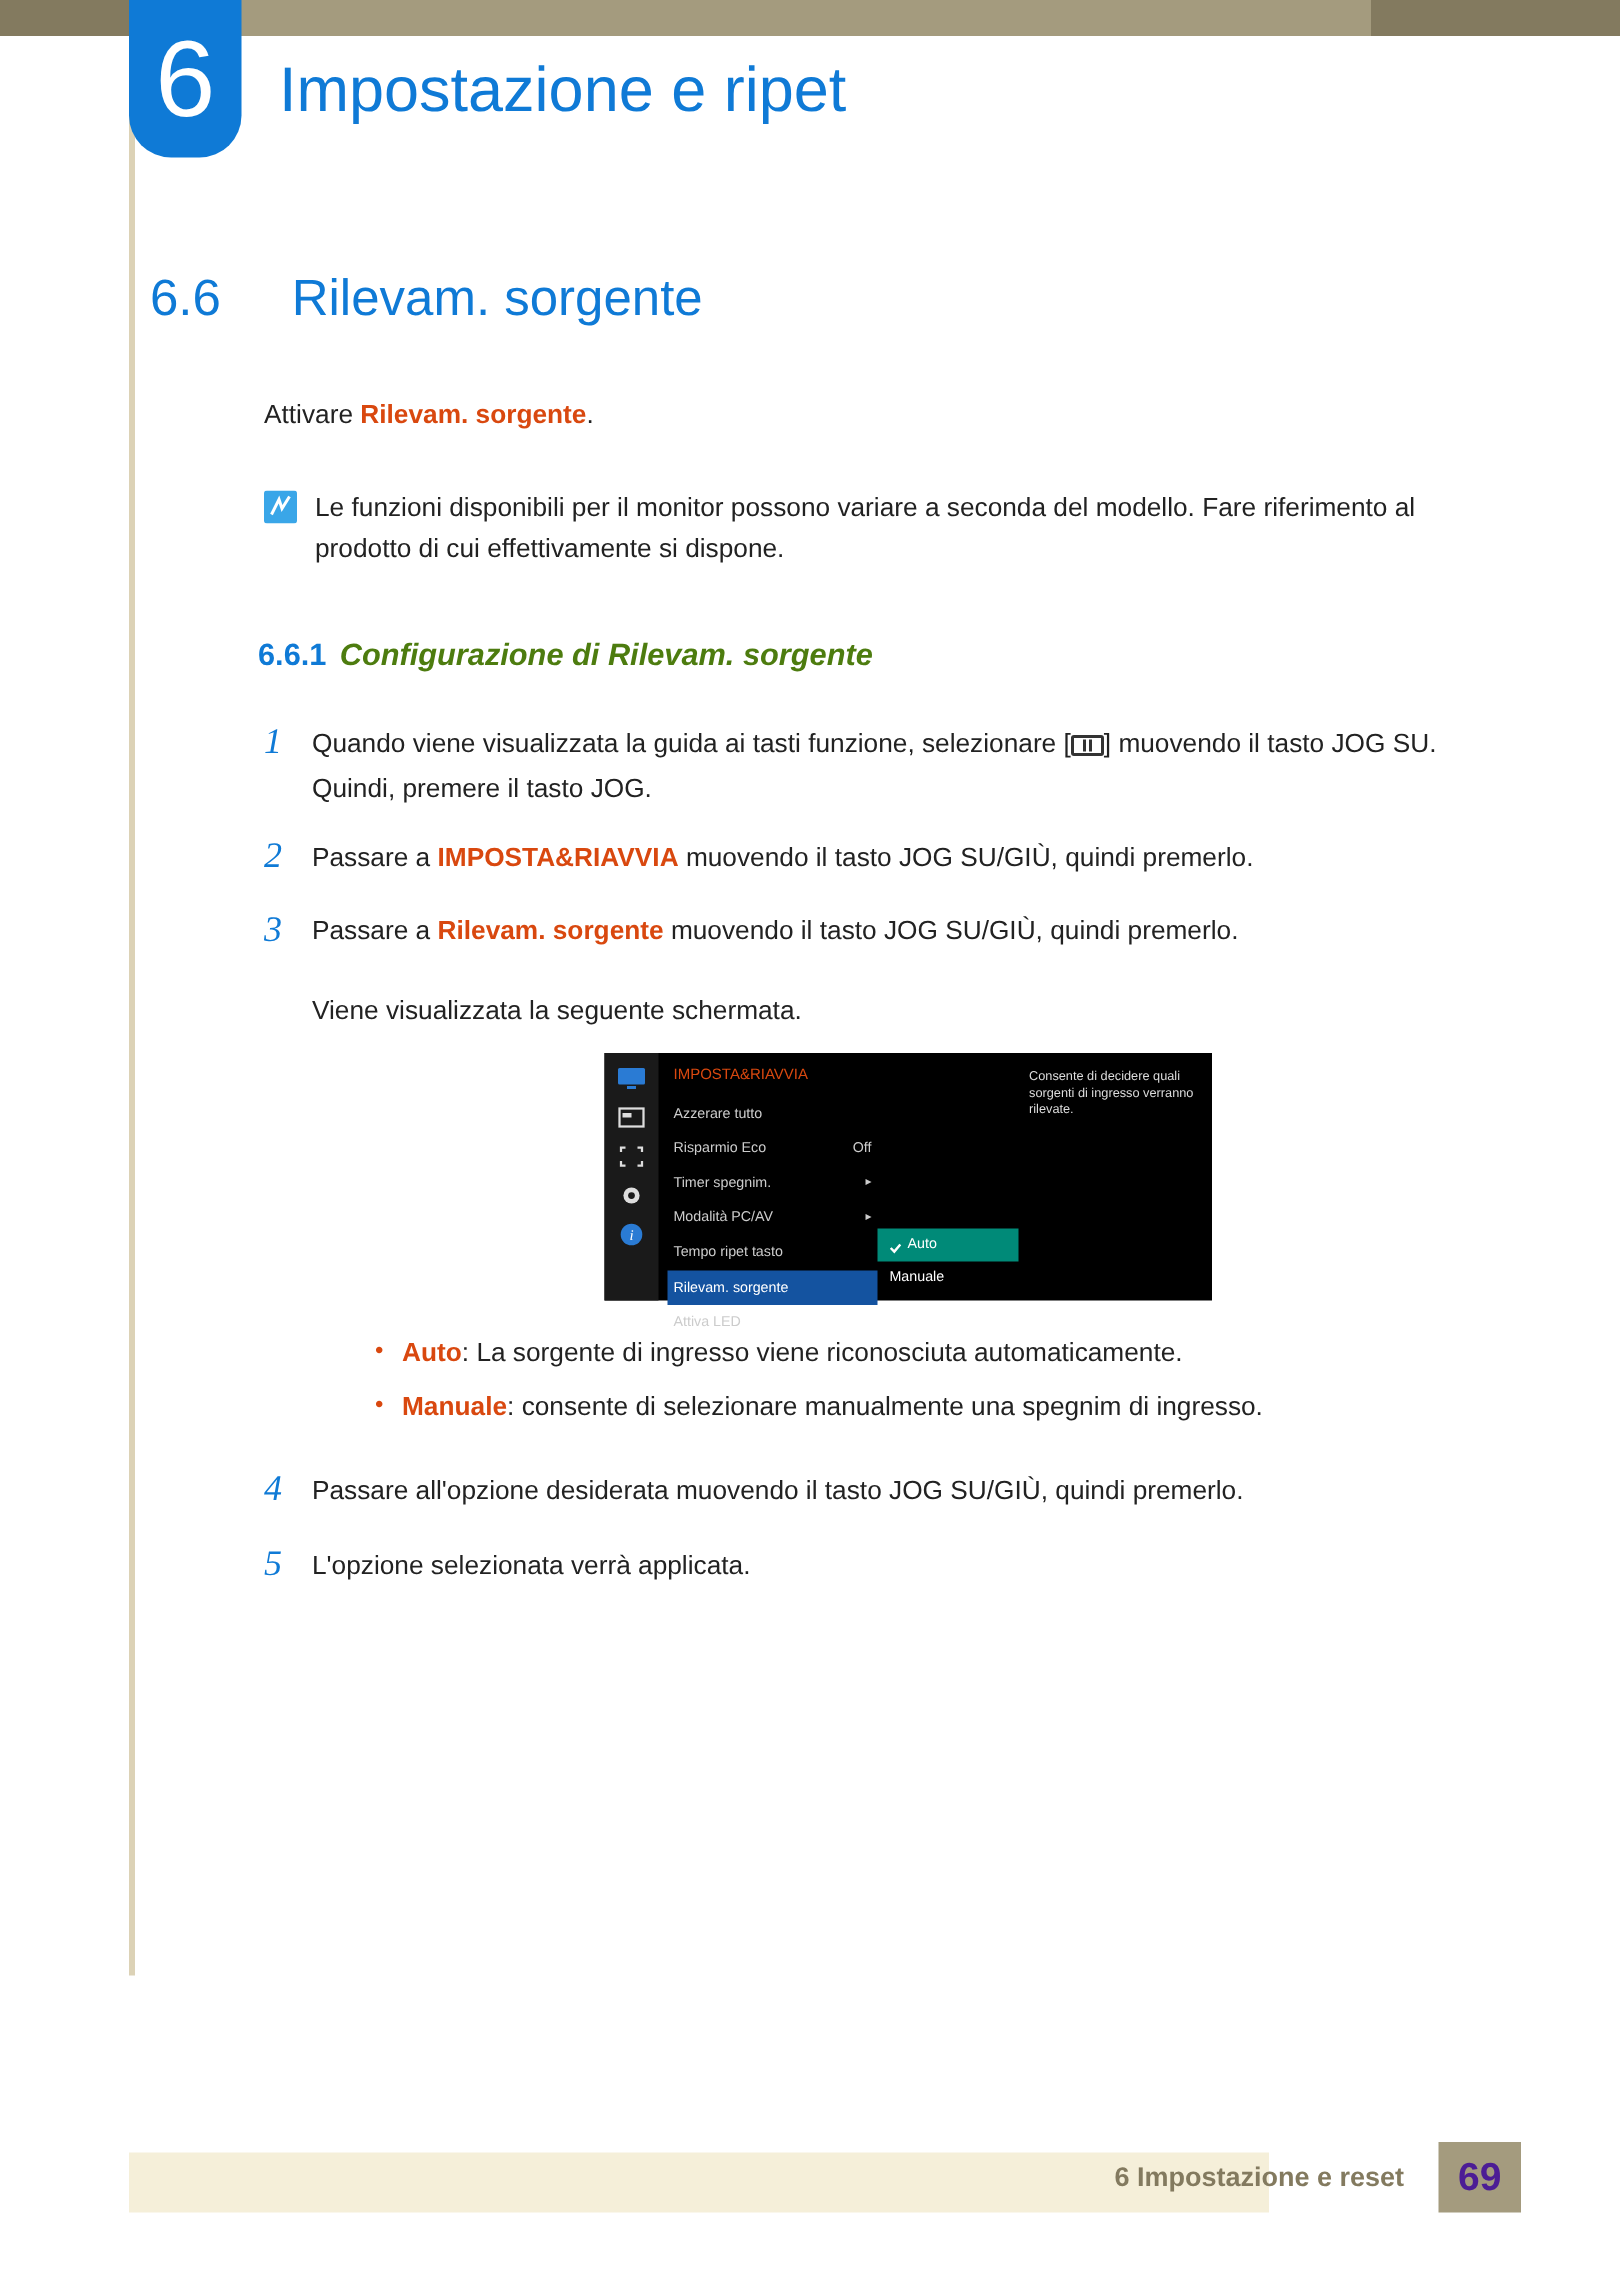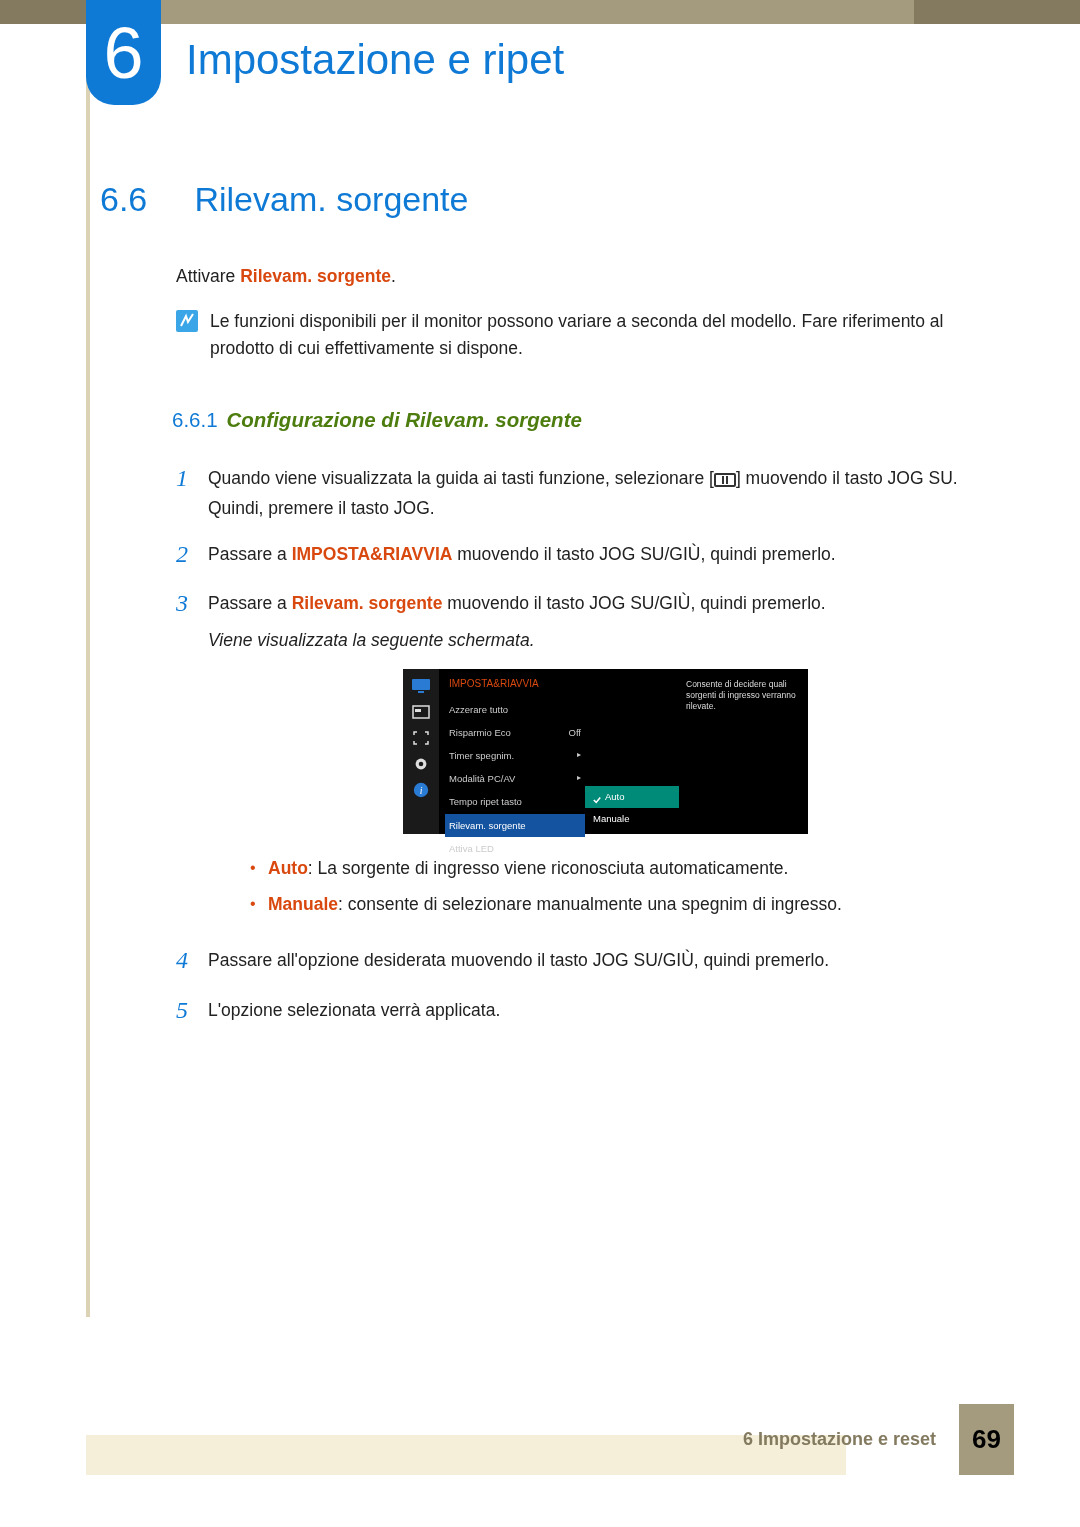--- a/index.html
+++ b/index.html
@@ -23,25 +23,25 @@
       background: #dcd2b6;
     }
 
     .content { position: absolute; left: 100px; top: 180px; right: 77px; }
 
     .section-num { color: #0f7ad6; font-size: 34px; font-weight: 400; display: inline-block; width: 90px; vertical-align: top; }
     .section-title { color: #0f7ad6; font-size: 34px; font-weight: 400; display: inline-block; }
 
     .section-body { margin-left: 76px; margin-top: 44px; font-size: 17.5px; line-height: 1.55; }
 
-    .note-row { display: flex; margin-top: 18px; }
+    .note-row { display: flex; margin-top: 35px; }
     .note-icon { width: 22px; height: 22px; margin-right: 12px; margin-top: 2px; flex-shrink: 0; }
     .note-text { flex: 1; }
 
-    .subsection-num { color: #0f7ad6; font-size: 20.5px; font-weight: 400; }
+    .subsection-num { color: #0f7ad6; font-size: 20.5px; font-weight: 700; }
     .subsection-title { color: #4d7c0f; font-size: 20.5px; font-weight: 700; margin-left: 4px; font-style: italic; }
     .subsection-row { margin-top: 42px; margin-left: -4px; }
 
     .steps { margin-top: 28px; }
     .step { display: flex; margin-bottom: 16px; }
     .step-num { width: 32px; color: #0f7ad6; font-size: 24px; font-style: italic; font-family: Georgia, serif; flex-shrink: 0; margin-top: -4px; }
     .step-text { flex: 1; line-height: 1.7; }
 
     .strong-orange { color: #d9480f; font-weight: 700; }
     .inline-glyph { display: inline-block; width: 22px; height: 14px; border: 2px solid #333; position: relative; vertical-align: middle; border-radius: 2px; }
@@ -62,21 +62,21 @@
     .osd-sub-row.on { background: #008a78; color: #fff; }
     .osd-desc { position: absolute; right: 6px; top: 10px; width: 116px; font-size: 8.5px; color: #ddd; line-height: 1.3; }
     .tri { font-size: 8px; }
     .check-ic { display: inline-block; width: 8px; height: 8px; }
 
     .bullets { margin: 6px 0 12px 38px; }
     .bullets li { list-style: none; position: relative; padding-left: 22px; margin-bottom: 8px; line-height: 1.6; }
     .bullets li::before { content: "•"; position: absolute; left: 4px; top: 1px; color: #d9480f; font-size: 16px; }
     .footer-bar { position: absolute; bottom: 52px; right: 66px; display: flex; align-items: center; }
     .footer-text { color: #837a5f; font-size: 18px; font-weight: 700; margin-right: 23px; }
-    .footer-num { background: #a49b7e; color: #000000; font-size: 26px; font-weight: 700; padding: 20px 13px; }
+    .footer-num { background: #a49b7e; color: #4c1d95; font-size: 26px; font-weight: 700; padding: 8px 13px; }
     .footer-beige { position: absolute; bottom: 52px; left: 86px; height: 40px; width: 760px; background: #f5efd9; }
   </style>
 </head>
 <body>
 
 <div class="header-band"></div>
 <div class="header-band-inner"></div>
 <div class="accent-bar"></div>
 
 <div class="chapter-tab">6</div>
@@ -120,21 +120,21 @@
         <div class="step-num">2</div>
         <div class="step-text">
           <span>Passare a </span><span class="strong-orange">IMPOSTA&amp;RIAVVIA</span><span> muovendo il tasto JOG SU/GIÙ, quindi premerlo.</span>
         </div>
       </div>
 
       <div class="step">
         <div class="step-num">3</div>
         <div class="step-text">
           <span>Passare a </span><span class="strong-orange">Rilevam. sorgente</span><span> muovendo il tasto JOG SU/GIÙ, quindi premerlo.</span>
-          <div style="margin-top:7px;font-style:italic;">Viene visualizzata la seguente schermata.</div>
+          <div style="margin-top:23px;">Viene visualizzata la seguente schermata.</div>
 
           
           <div class="osd">
             <div class="osd-side">
               <span class="osd-ico">
                   <svg viewBox="0 0 20 18" width="20" height="18">
                     <rect x="1" y="2" width="18" height="11" rx="1" fill="#2a7bd4"></rect>
                     <rect x="7" y="14" width="6" height="2" fill="#2a7bd4"></rect>
                   </svg>
                 </span>

